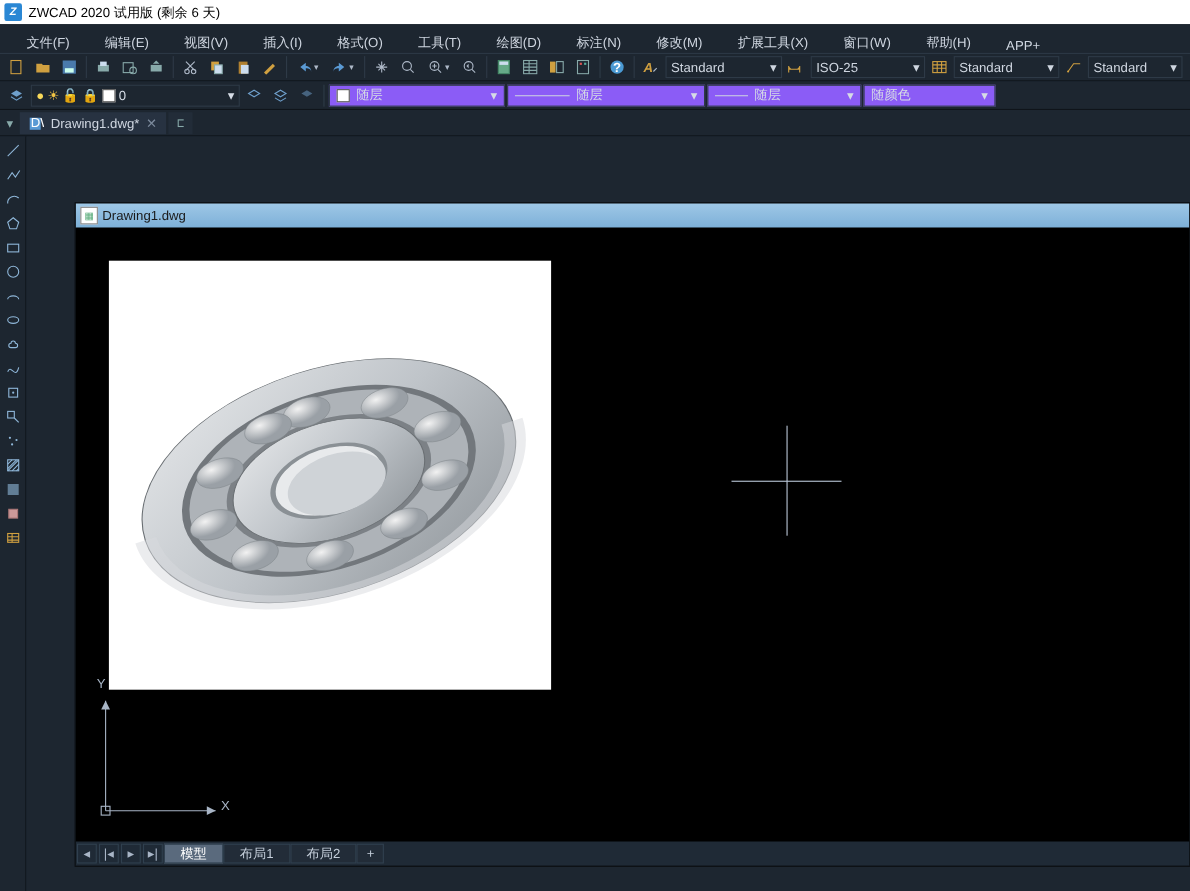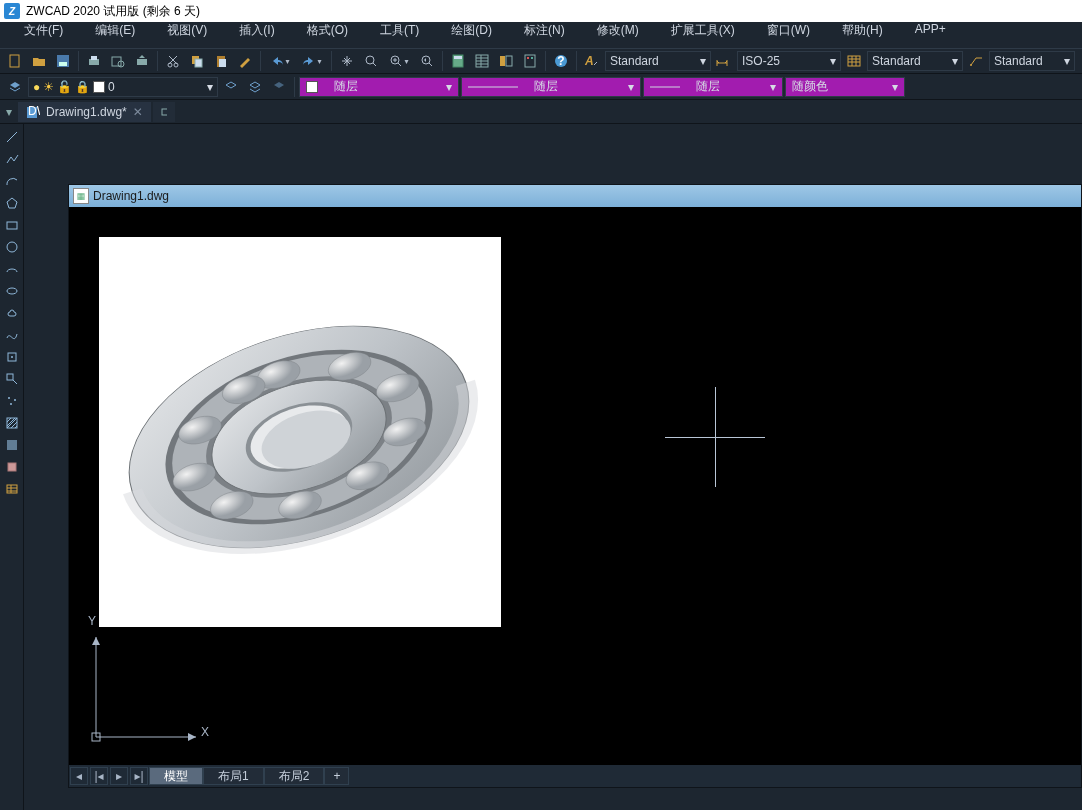--- a/index.html
+++ b/index.html
@@ -1,29 +1,29 @@
 <!DOCTYPE html>
 <html><head>
 <meta charset="utf-8">
 <style>
 *{margin:0;padding:0;box-sizing:border-box;font-family:"Microsoft YaHei",SimSun,sans-serif;font-size:12px;user-select:none}
 body{width:1082px;height:810px;background:#1d2630;overflow:hidden;color:#d6dce5}
 .titlebar{height:22px;background:#fff;color:#000;display:flex;align-items:center;padding:0 4px;gap:6px}
 .titlebar .app-icon{width:16px;height:16px;background:#2a87d4;border-radius:2px;display:flex;align-items:center;justify-content:center;color:#fff;font-style:italic;font-weight:bold;font-size:10px}
-.menubar{height:26px;background:#1d2630;display:flex;align-items:flex-start;padding:0 8px}
+.menubar{height:26px;background:#1d2630;display:flex;align-items:flex-end;padding:0 8px}
 .menubar .m{padding:0 16px;color:#cfd6e0;cursor:default}
 .toolbar1{height:26px;background:#1d2630;border-top:1px solid #2e3a47;border-bottom:1px solid #0f141a;display:flex;align-items:center;padding:0 4px;gap:2px}
 .tbtn{width:22px;height:22px;display:flex;align-items:center;justify-content:center;color:#aeb9c8;cursor:default;border:1px solid transparent}
 .sep{width:1px;height:20px;background:#2e3a47;margin:0 2px}
 .combo{height:20px;background:#1d2630;border:1px solid #2e3a47;display:flex;align-items:center;padding:0 4px;gap:4px;color:#cfd6e0;font-family:monospace;font-size:11px}
 .combo .arr{margin-left:auto}
 .toolbar2{height:26px;background:#1d2630;border-bottom:1px solid #0f141a;display:flex;align-items:center;padding:0 4px;gap:2px}
 .layer-combo{width:190px;height:20px;background:#1d2630;border:1px solid #2e3a47;display:flex;align-items:center;padding:0 4px;gap:3px}
 .layer-combo .arr{margin-left:auto}
-.linetype{flex:1;height:20px;background:#a21caf;border:1px solid #2e3a47;display:flex;align-items:center;padding:0 6px;gap:16px}
+.linetype{flex:1;height:20px;background:#8b5cf6;border:1px solid #2e3a47;display:flex;align-items:center;padding:0 6px;gap:6px}
 .tabbar{height:24px;background:#1d2630;display:flex;align-items:center;gap:2px;padding:0 2px;border-bottom:1px solid #0f141a}
 .tab{height:20px;background:#273241;padding:0 8px;display:flex;align-items:center;gap:6px;color:#cfd6e0;font-family:monospace;font-size:11px}
 .tab .close{color:#7c8a9c}
 .tab.add{width:22px;justify-content:center;background:#222c38}
 .main{position:absolute;left:0;top:124px;right:0;bottom:0;display:flex}
 .sidetools{width:24px;background:#1d2630;border-right:1px solid #0f141a;display:flex;flex-direction:column;align-items:center;padding:4px 0;gap:4px}
 .sidetools .t{width:18px;height:18px;display:flex;align-items:center;justify-content:center;color:#8fb7d9;cursor:default}
 .view-area{flex:1;position:relative;background:#1d2630}
 .doc-window{position:absolute;left:44px;top:60px;right:0;bottom:22px;background:#000;border:1px solid #0f141a}
 .doc-title{height:22px;background:linear-gradient(#9ec7e6,#7db0d8);display:flex;align-items:center;padding:0 4px;gap:4px;color:#1a1a1a}

